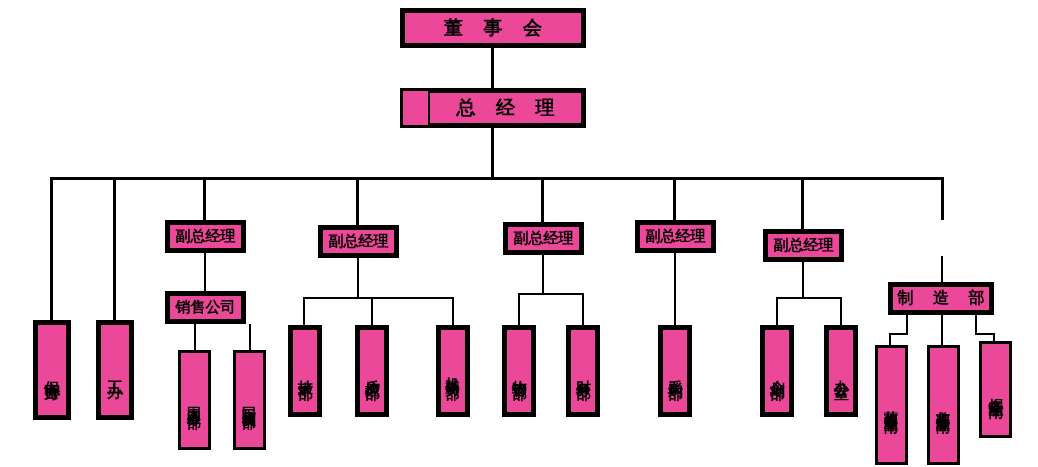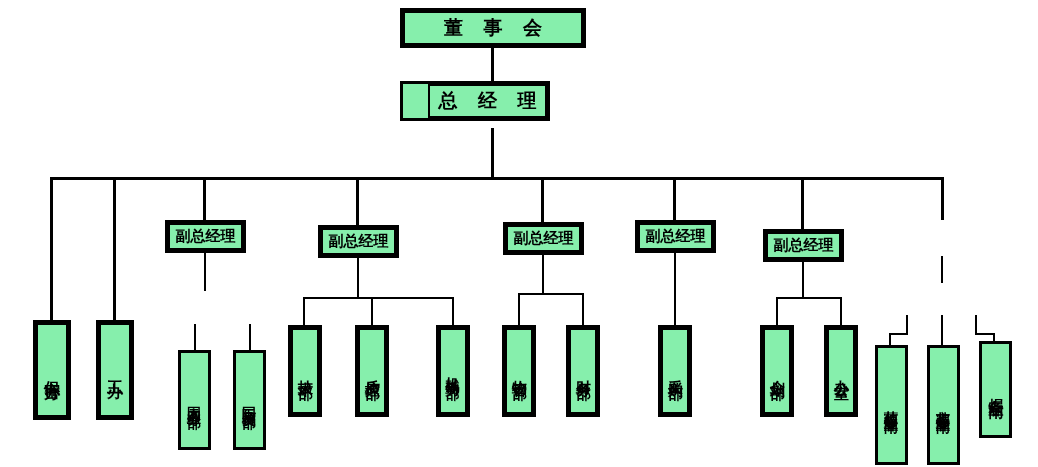--- a/index.html
+++ b/index.html
@@ -24,21 +24,21 @@
   }
   .line.v { width: 3px; }
   .line.h { height: 3px; }
   .line.thin.v { width: 2px; }
   .line.thin.h { height: 2px; }
 
   
   .node {
     position: absolute;
     box-sizing: border-box;
-    background: #86efac;
+    background: #ec4899;
     border: 3px solid #000000;
     display: flex;
     align-items: center;
     justify-content: center;
     color: #000000;
     line-height: 1.05;
     z-index: 5;
   }
   .node .inner {
     box-sizing: border-box;
@@ -83,21 +83,21 @@
 <div id="chart-root">
 
   <div class="node" style="left:400px; top:8px; width:186px; height:40px;">
     <div class="inner">
       <span class="label-h spaced fs-19">董 事 会</span>
     </div>
   </div>
 
   <div class="line v" style="left:491px; top:48px; width:3px; height:40px;"></div>
 
-  <div class="node" style="left:400px; top:81px; width:150px; height:40px;padding-left:25px;">
+  <div class="node" style="left:400px; top:88px; width:186px; height:40px;padding-left:25px;">
     <div class="inner">
       <span class="label-h spaced fs-19">总 经 理</span>
     </div>
   </div>
 
   <div class="line v" style="left:491px; top:128px; width:3px; height:51px;"></div>
 
   <div class="line h" style="left:50px; top:177px; width:894px; height:3px;"></div>
 
   <div class="line v" style="left:50px; top:177px; width:3px; height:143px;"></div>
@@ -121,20 +121,25 @@
     </div>
   </div>
 
   <div class="node" style="left:165px; top:220px; width:81px; height:33px;">
     <div class="inner">
       <span class="label-h fs-15">副总经理</span>
     </div>
   </div>
   <div class="line thin v" style="left:204px; top:253px; width:2px; height:38px;"></div>
 
+  <div class="node" style="left:165px; top:291px; width:81px; height:33px;">
+    <div class="inner">
+      <span class="label-h fs-15">销售公司</span>
+    </div>
+  </div>
 
   <div class="line thin v" style="left:194px; top:324px; width:2px; height:26px;"></div>
   <div class="line thin v" style="left:249px; top:324px; width:2px; height:26px;"></div>
 
   <div class="node single" style="left:178px; top:350px; width:33px; height:100px;">
     <div class="inner">
       <span class="label-v fs-14">国内业务部</span>
     </div>
   </div>
 
@@ -225,20 +230,25 @@
   </div>
 
   <div class="node" style="left:824px; top:325px; width:34px; height:92px;">
     <div class="inner">
       <span class="label-v fs-15">办公室</span>
     </div>
   </div>
 
   <div class="line thin v" style="left:941px; top:256px; width:2px; height:27px;"></div>
 
+  <div class="node" style="left:888px; top:282px; width:106px; height:33px;">
+    <div class="inner">
+      <span class="label-h spaced fs-16">制 造 部</span>
+    </div>
+  </div>
 
   <div class="line thin v" style="left:906px; top:315px; width:2px; height:20px;"></div>
   <div class="line thin h" style="left:889px; top:333px; width:19px; height:2px;"></div>
   <div class="line thin v" style="left:889px; top:333px; width:2px; height:12px;"></div>
 
   <div class="line thin v" style="left:941px; top:315px; width:2px; height:30px;"></div>
 
   <div class="line thin v" style="left:975px; top:315px; width:2px; height:20px;"></div>
   <div class="line thin h" style="left:975px; top:333px; width:20px; height:2px;"></div>
   <div class="line thin v" style="left:993px; top:333px; width:2px; height:8px;"></div>

